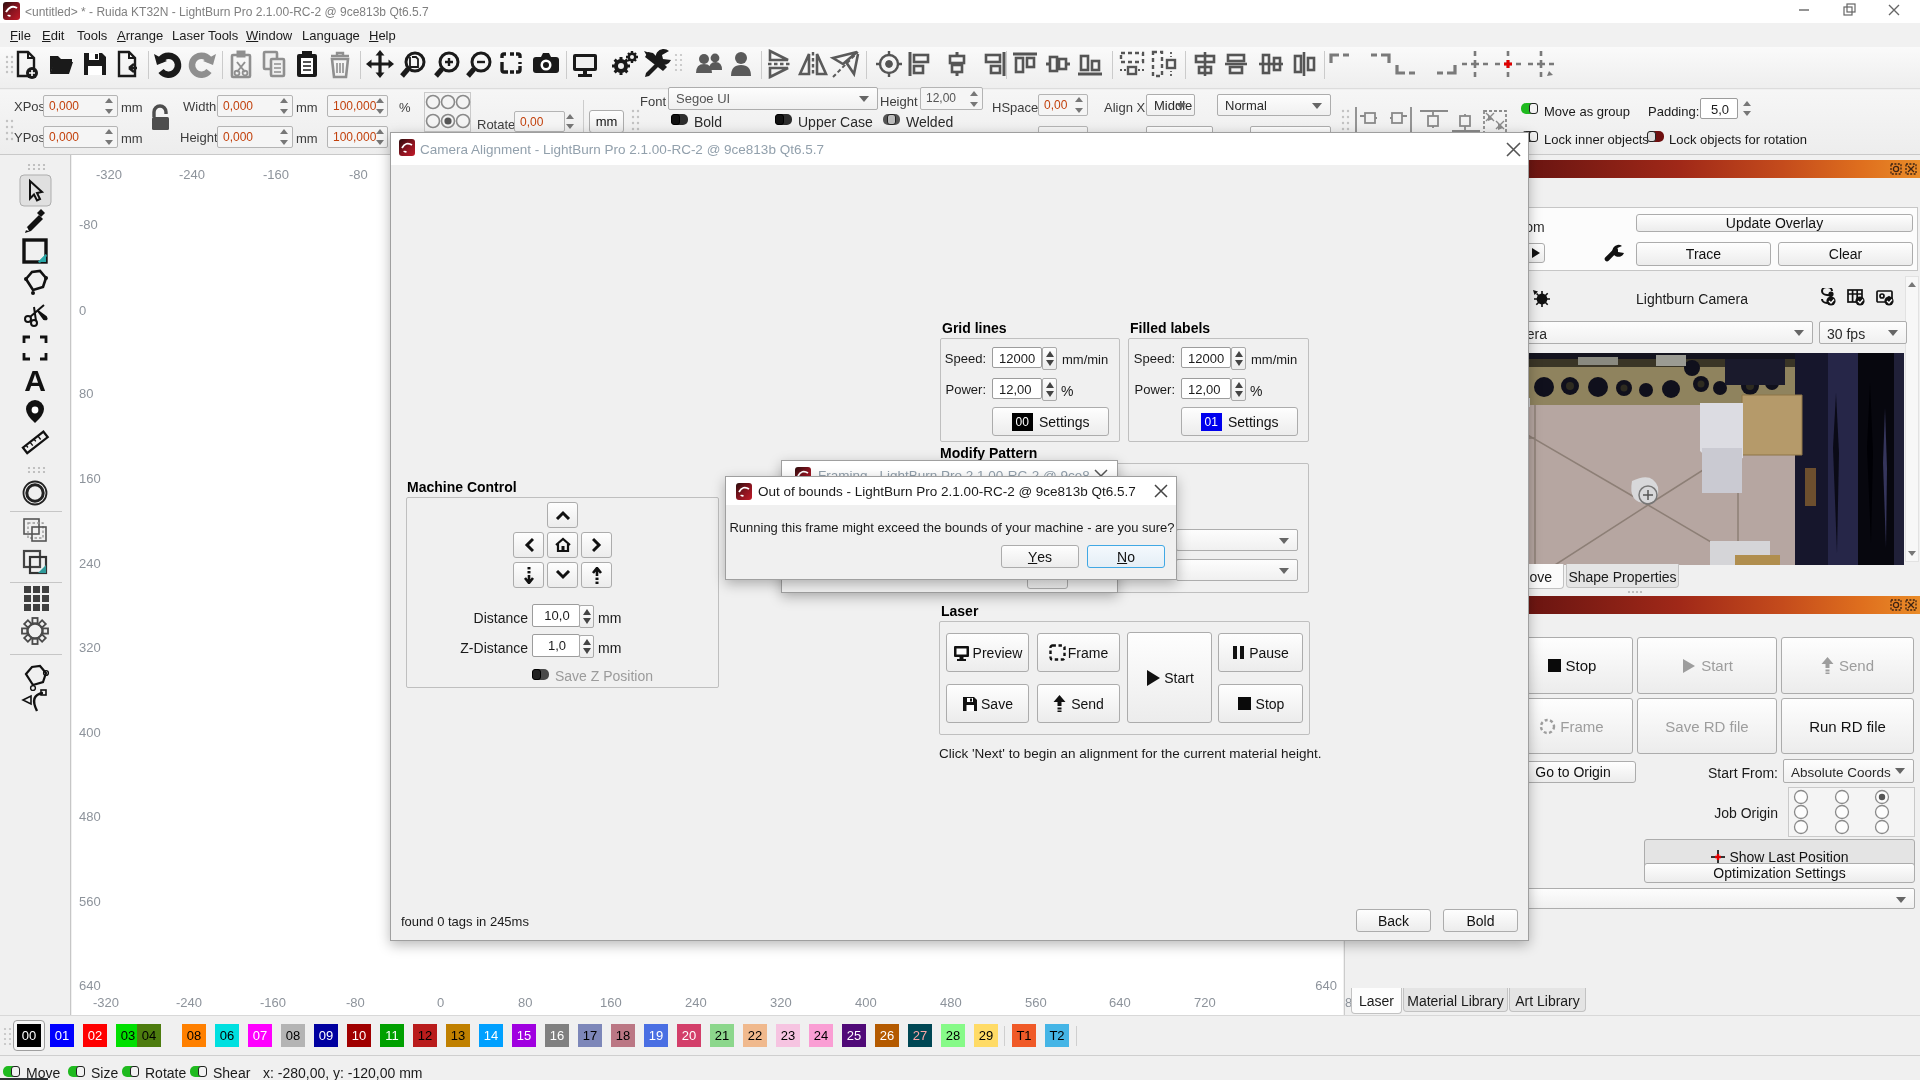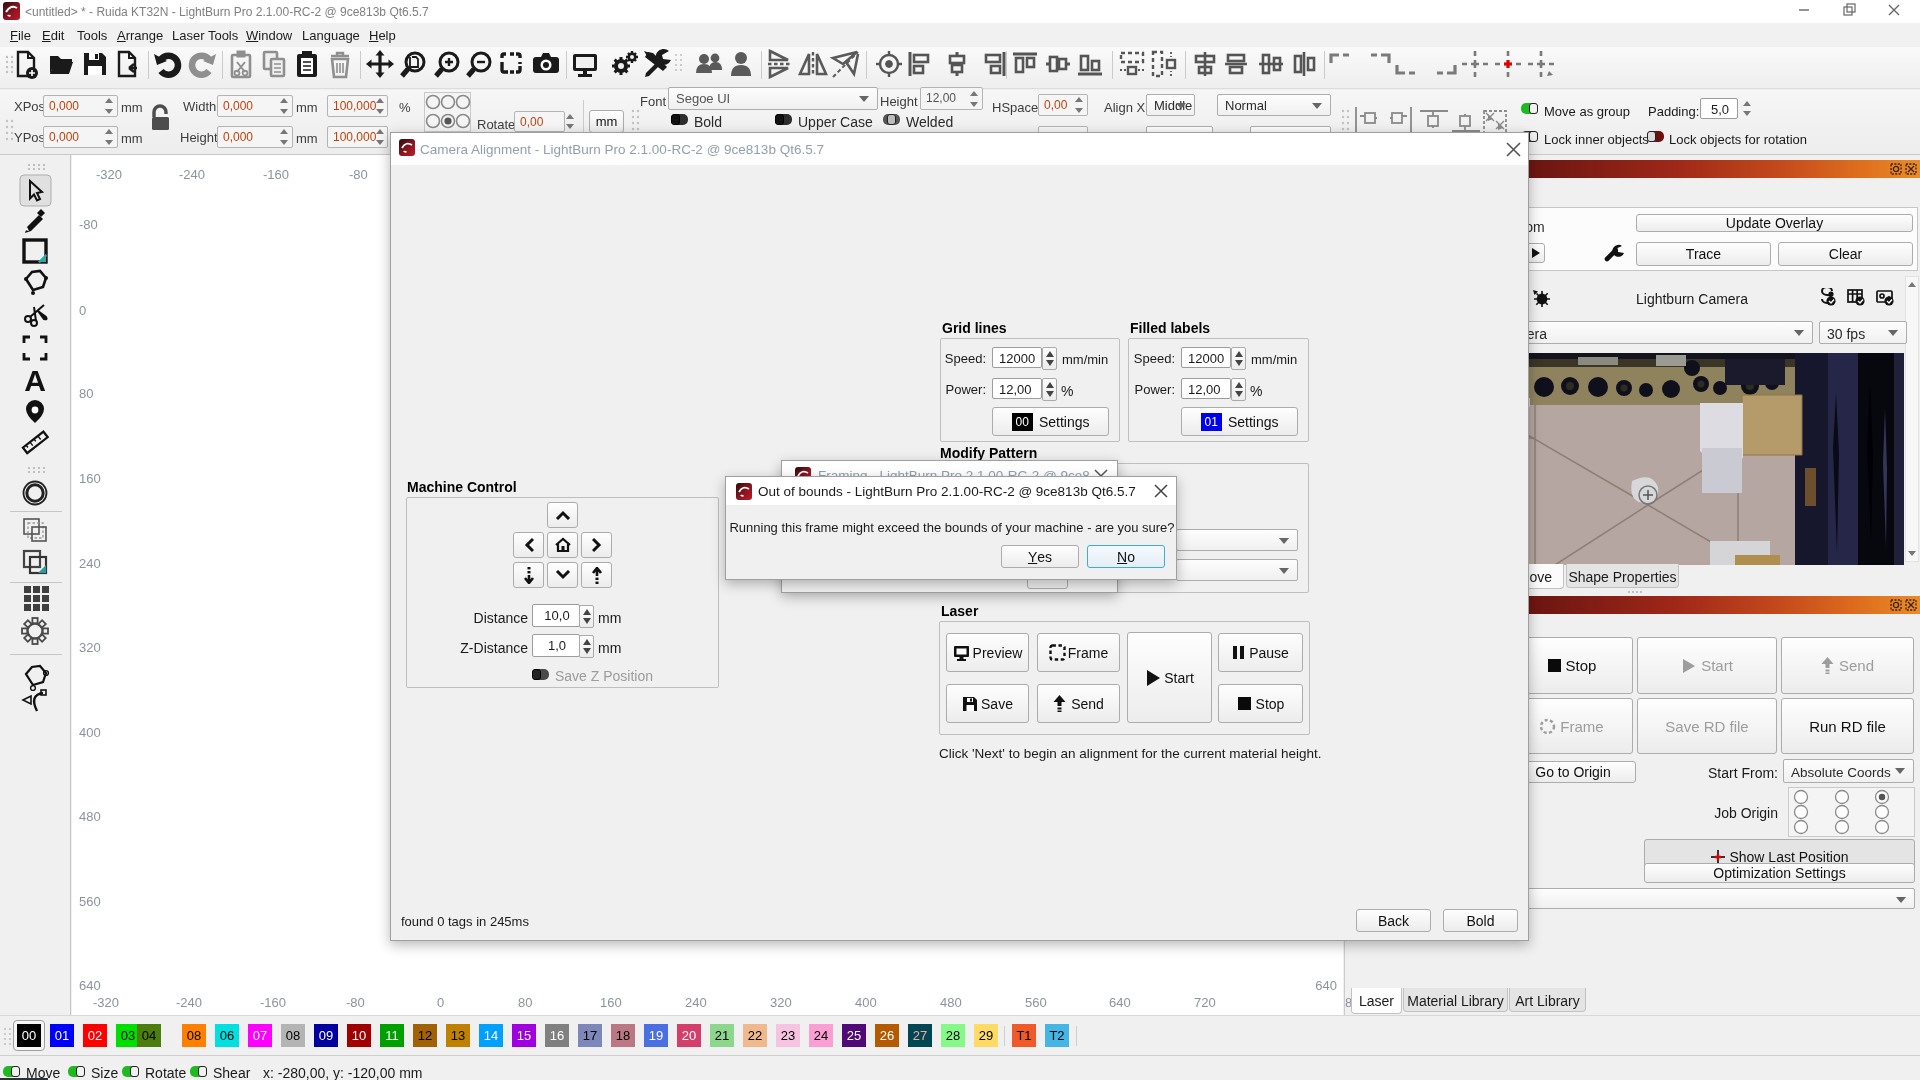--- a/index.html
+++ b/index.html
@@ -1037,21 +1037,21 @@
     <div class="sw" style="left:83px;background:#ff0000;color:#fff">02</div>
     <div class="sw" style="left:116px;background:#00e000">03</div>
     <div class="sw" style="left:137px;background:#4d7c0f">04</div>
     <div class="sw" style="left:182px;background:#ff8000">08</div>
     <div class="sw" style="left:215px;background:#00e0e0">06</div>
     <div class="sw" style="left:248px;background:#ff00ff;color:#fff">07</div>
     <div class="sw" style="left:281px;background:#b4b4b4">08</div>
     <div class="sw" style="left:314px;background:#0000a0;color:#fff">09</div>
     <div class="sw" style="left:347px;background:#a00000;color:#fff">10</div>
     <div class="sw" style="left:380px;background:#00a000;color:#fff">11</div>
-    <div class="sw" style="left:413px;background:#a16207">12</div>
+    <div class="sw" style="left:413px;background:#b91c1c">12</div>
     <div class="sw" style="left:446px;background:#c08000">13</div>
     <div class="sw" style="left:479px;background:#00a0ff;color:#fff">14</div>
     <div class="sw" style="left:512px;background:#a000e0;color:#fff">15</div>
     <div class="sw" style="left:545px;background:#808080;color:#fff">16</div>
     <div class="sw" style="left:578px;background:#7d87b9">17</div>
     <div class="sw" style="left:611px;background:#bb7784">18</div>
     <div class="sw" style="left:644px;background:#4a6fe3;color:#fff">19</div>
     <div class="sw" style="left:677px;background:#d33f6a;color:#fff">20</div>
     <div class="sw" style="left:710px;background:#8cd78c">21</div>
     <div class="sw" style="left:743px;background:#f0b98d">22</div>

